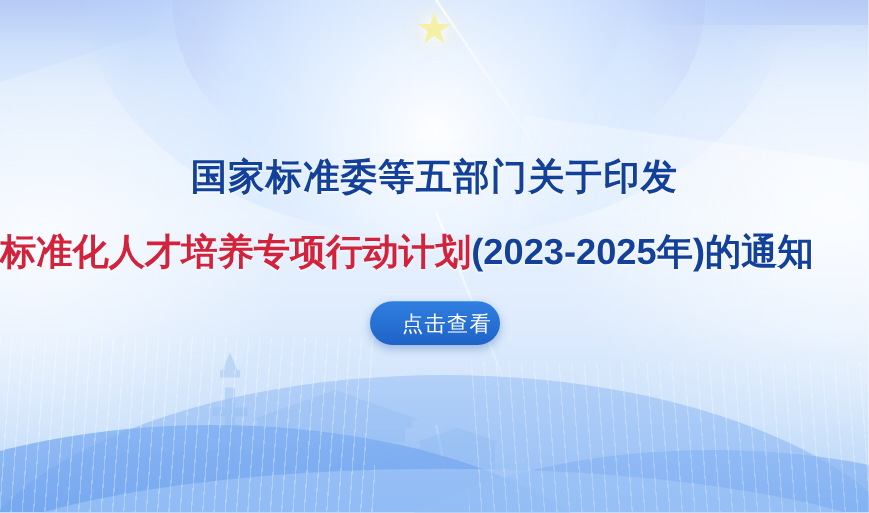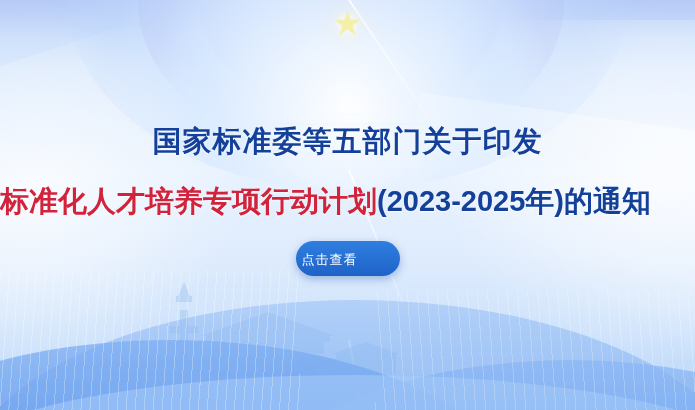--- a/index.html
+++ b/index.html
@@ -165,23 +165,23 @@
     position: absolute;
     left: 50%;
     top: 241px;
     margin-left: -52px;
     width: 104px;
     height: 35px;
     border-radius: 18px;
     background: linear-gradient(180deg, #2f7fe0 0%, #1f62c8 100%);
     box-shadow: 0 3px 8px rgba(24,80,170,0.35);
     color: #ffffff;
-    font-size: 13px;
+    font-size: 17px;
     line-height: 35px;
-    text-align: left;
+    text-align: right;
     letter-spacing: 1px;
     cursor: pointer;
     border: none;
     font-family: "Liberation Sans", sans-serif;
   }
 </style>
 </head>
 <body>
 
 <div id="banner">

